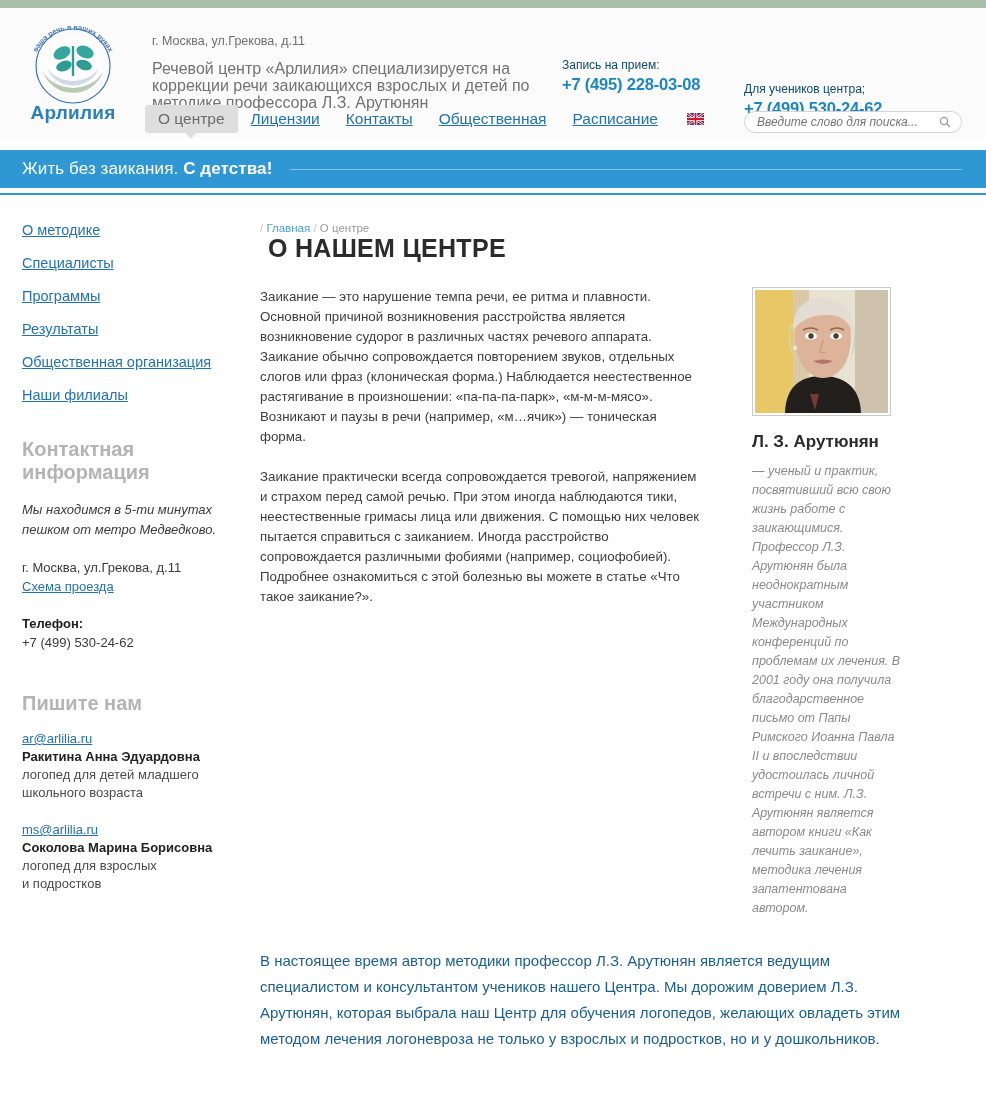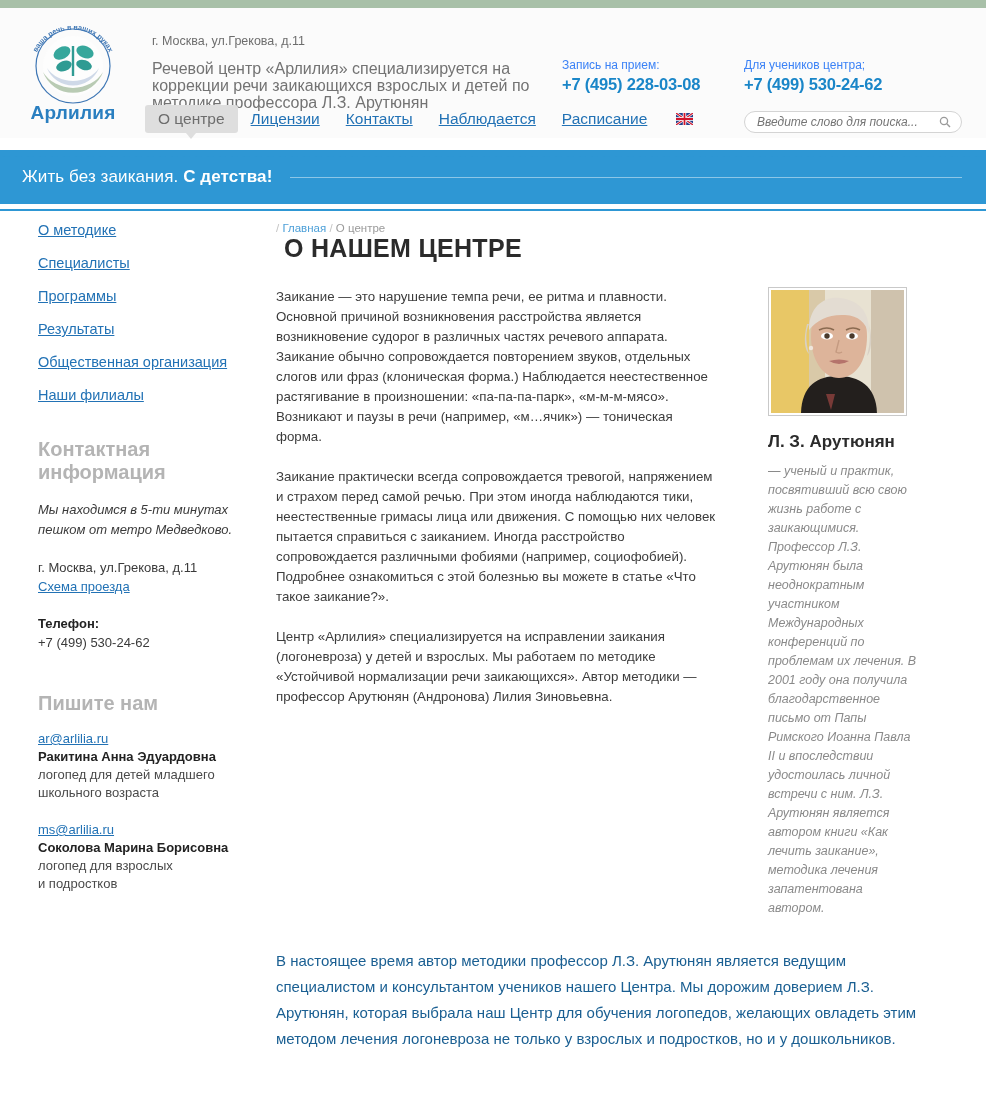--- a/index.html
+++ b/index.html
@@ -21,22 +21,22 @@
   .logo-circle { position: relative; width: 100px; height: 78px; margin: 0 auto; }
   .logo-name {
     text-align: center; font-weight: bold; font-size: 19px; color: #2a7fc0;
     margin-top: -2px; letter-spacing: .2px;
   }
   .addr { position: absolute; left: 152px; top: 26px; font-size: 12.5px; color: #6d6d6d; }
   .tagline { position: absolute; left: 152px; top: 52px; font-size: 16px; color: #737373; line-height: 17px; width: 400px; }
 
   .phone-block { position: absolute; top: 50px; }
   .phone-block.b1 { left: 562px; }
-  .phone-block.b2 { left: 744px; }
-  .phone-label { font-size: 12px; color: #3b82f6; margin-bottom: 3px; }
+  .phone-block.b2 { left: 744px; margin-top: 24px; }
+  .phone-label { font-size: 12px; color: #0c4a6e; margin-bottom: 3px; }
   .phone-num { font-size: 16.5px; font-weight: bold; color: #1a86c8; letter-spacing: -.2px; }
 
   .nav { position: absolute; left: 145px; top: 97px; display: flex; align-items: flex-start; gap: 0; }
   .nav a {
     font-size: 15.5px; color: #2272b5; text-decoration: underline; padding: 5px 13px;
     white-space: nowrap;
   }
   .nav a.active {
     color: #6d6d6d; text-decoration: none; background: #dedede; border-radius: 3px;
     position: relative;
@@ -56,34 +56,34 @@
   }
   .search-wrap input {
     border: none; outline: none; flex: 1; font-size: 12px; font-style: italic;
     color: #9a9a9a; font-family: "Liberation Sans", sans-serif; background: transparent;
   }
   .search-icon { width: 12px; height: 12px; flex: 0 0 auto; }
 
   
   .banner-wrap { position: relative; height: 50px; margin-top: 6px; }
   .banner {
-    position: absolute; left: 0; right: 0; top: 6px; height: 54px;
+    position: absolute; left: 0; right: 0; top: 6px; height: 38px;
     background: #2e97d4; display: flex; align-items: center;
   }
   .zig { position: absolute; left:0; right:0; height: 7px; overflow: hidden; }
   .zig.top { top: 0px; }
   .zig.bot { bottom: -7px; }
   .banner-text {
     color: #fff; font-size: 17px; padding-left: 22px; white-space: nowrap; letter-spacing: .1px;
   }
   .banner-text b { font-weight: bold; }
   .banner-rule { flex:1; height:1px; background: rgba(255,255,255,.45); margin: 0 24px 0 18px; }
 
   
-  .body-area { display: flex; padding: 28px 0 0 16px; }
+  .body-area { display: flex; padding: 28px 0 0 0; }
   .sidebar { width: 250px; flex: 0 0 250px; padding-left: 22px; }
   .side-menu a {
     display: block; font-size: 14.5px; color: #2272b5; text-decoration: underline;
     margin-bottom: 16px; line-height: 17px;
   }
   .side-h { font-size: 20px; color: #b4b4b4; font-weight: bold; line-height: 23px; margin: 34px 0 16px 0; }
   .side-h.second { margin-top: 40px; }
   .side-ital { font-style: italic; font-size: 13px; color: #3a3a3a; line-height: 20px; margin-bottom: 18px; }
   .side-p { font-size: 13px; color: #3a3a3a; line-height: 19px; }
   .side-p a { color: #2272b5; text-decoration: underline; }
@@ -159,21 +159,21 @@
     </div>
     <div class="phone-block b2">
       <div class="phone-label">Для учеников центра;</div>
       <div class="phone-num">+7 (499) 530-24-62</div>
     </div>
 
     <div class="nav">
       <a class="active">О центре</a>
       <a>Лицензии</a>
       <a>Контакты</a>
-      <a>Наблюдается</a>
+      <a>Общественная</a>
       <a>Расписание</a>
       <span class="flag">
         <svg width="17" height="12" viewBox="0 0 17 12">
           <rect width="17" height="12" fill="#27408b"></rect>
           <path d="M0,0 L17,12 M17,0 L0,12" stroke="#fff" stroke-width="2.6"></path>
           <path d="M0,0 L17,12 M17,0 L0,12" stroke="#cf142b" stroke-width="1.2"></path>
           <path d="M8.5,0 V12 M0,6 H17" stroke="#fff" stroke-width="3.4"></path>
           <path d="M8.5,0 V12 M0,6 H17" stroke="#cf142b" stroke-width="1.8"></path>
         </svg>
       </span>
@@ -254,21 +254,20 @@
         <span class="sep">/</span>
         <span>О центре</span>
       </div>
 
       <h1 class="title">О НАШЕМ ЦЕНТРЕ</h1>
 
       <div class="cols">
         <div class="maincol">
           <p>Заикание — это нарушение темпа речи, ее ритма и плавности. Основной причиной возникновения расстройства является возникновение судорог в различных частях речевого аппарата. Заикание обычно сопровождается повторением звуков, отдельных слогов или фраз (клоническая форма.) Наблюдается неестественное растягивание в произношении: «па-па-па-парк», «м-м-м-мясо». Возникают и паузы в речи (например, «м…ячик») — тоническая форма.</p>
           <p>Заикание практически всегда сопровождается тревогой, напряжением и страхом перед самой речью. При этом иногда наблюдаются тики, неестественные гримасы лица или движения. С помощью них человек пытается справиться с заиканием. Иногда расстройство сопровождается различными фобиями (например, социофобией). Подробнее ознакомиться с этой болезнью вы можете в статье «Что такое заикание?».</p>
-          <p>Центр «Арлилия» специализируется на исправлении заикания (логоневроза) у детей и взрослых. Мы работаем по методике «Устойчивой нормализации речи заикающихся». Автор методики — профессор Арутюнян (Андронова) Лилия Зиновьевна.</p>
         </div>
 
         <div class="rightcol">
           <div class="photo">
             <div class="photo-inner">
               <svg width="135" height="125" viewBox="0 0 135 125" preserveAspectRatio="none">
                 <rect width="135" height="125" fill="#e8e2d2"></rect>
                 <rect x="0" y="0" width="38" height="125" fill="#e8c766"></rect>
                 <rect x="38" y="0" width="16" height="125" fill="#d9c9a8"></rect>
                 <rect x="100" y="0" width="35" height="125" fill="#cfc2ad"></rect>

